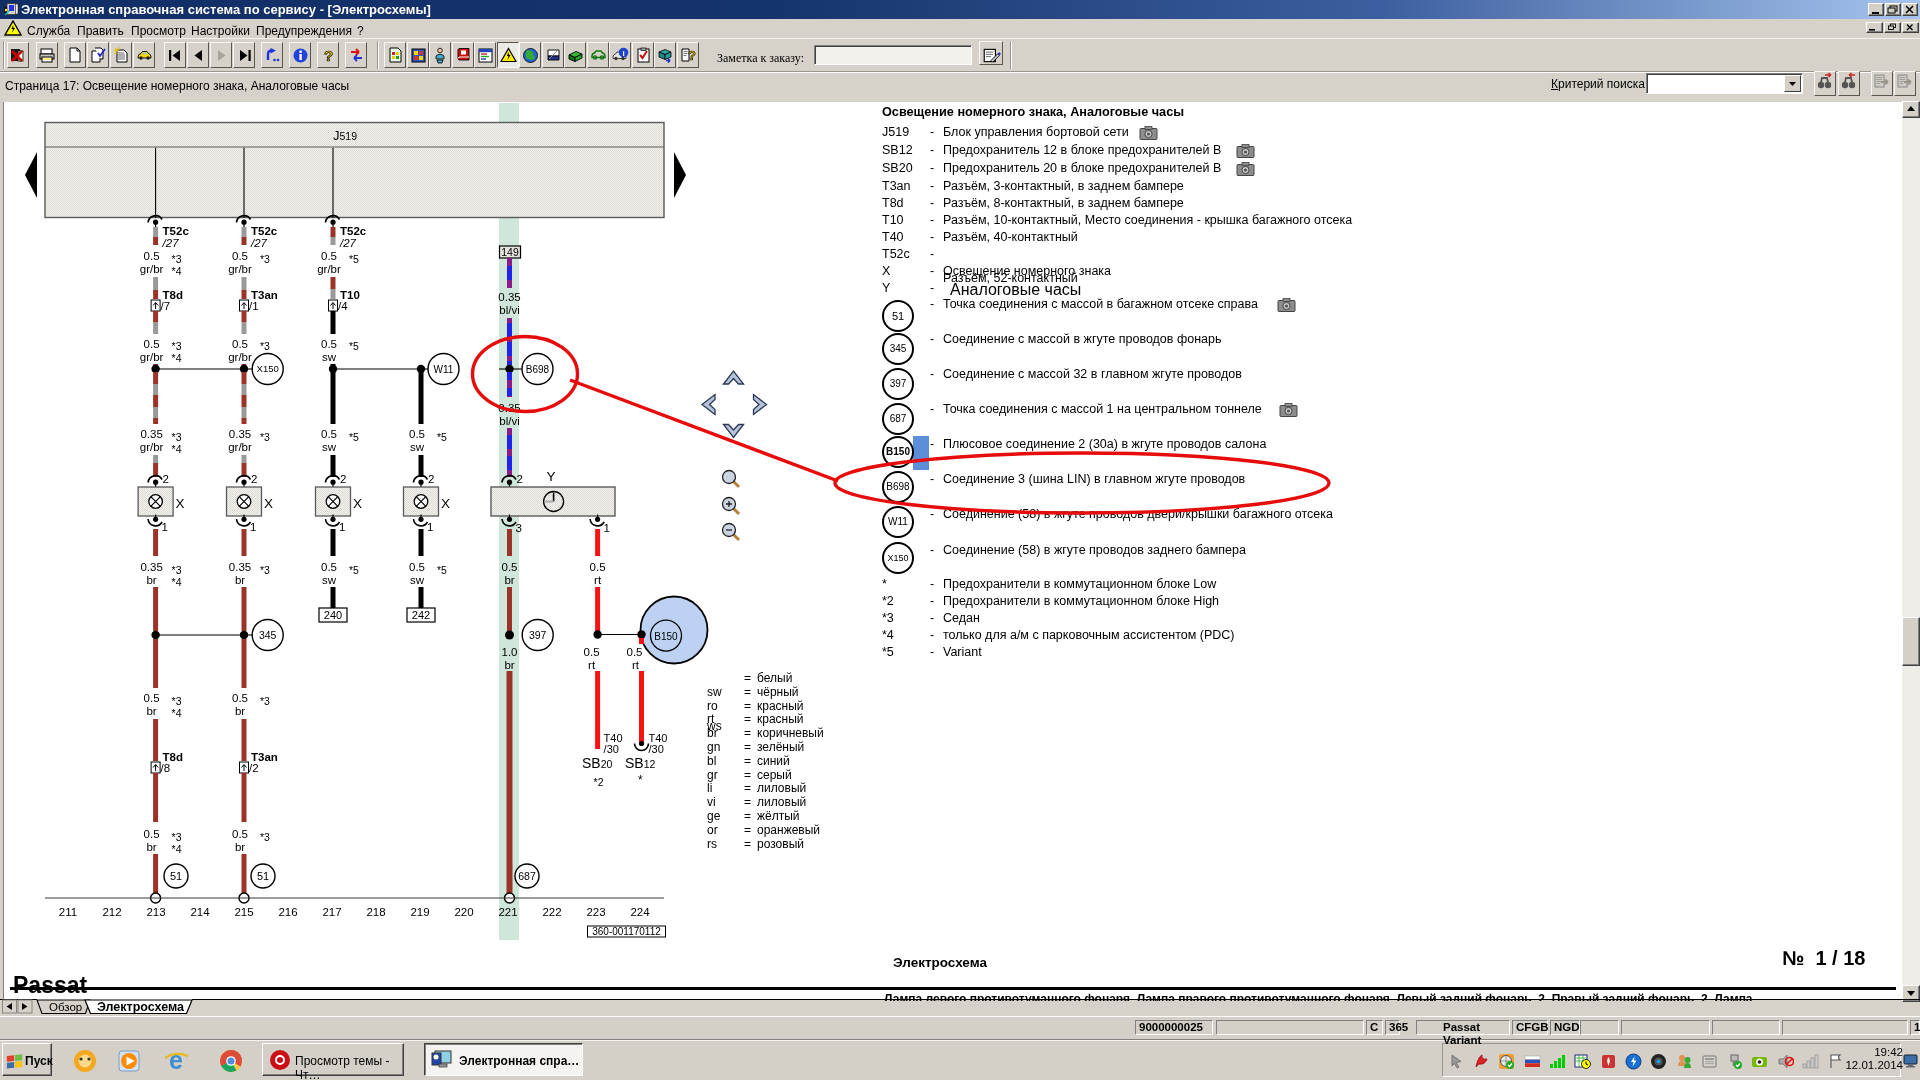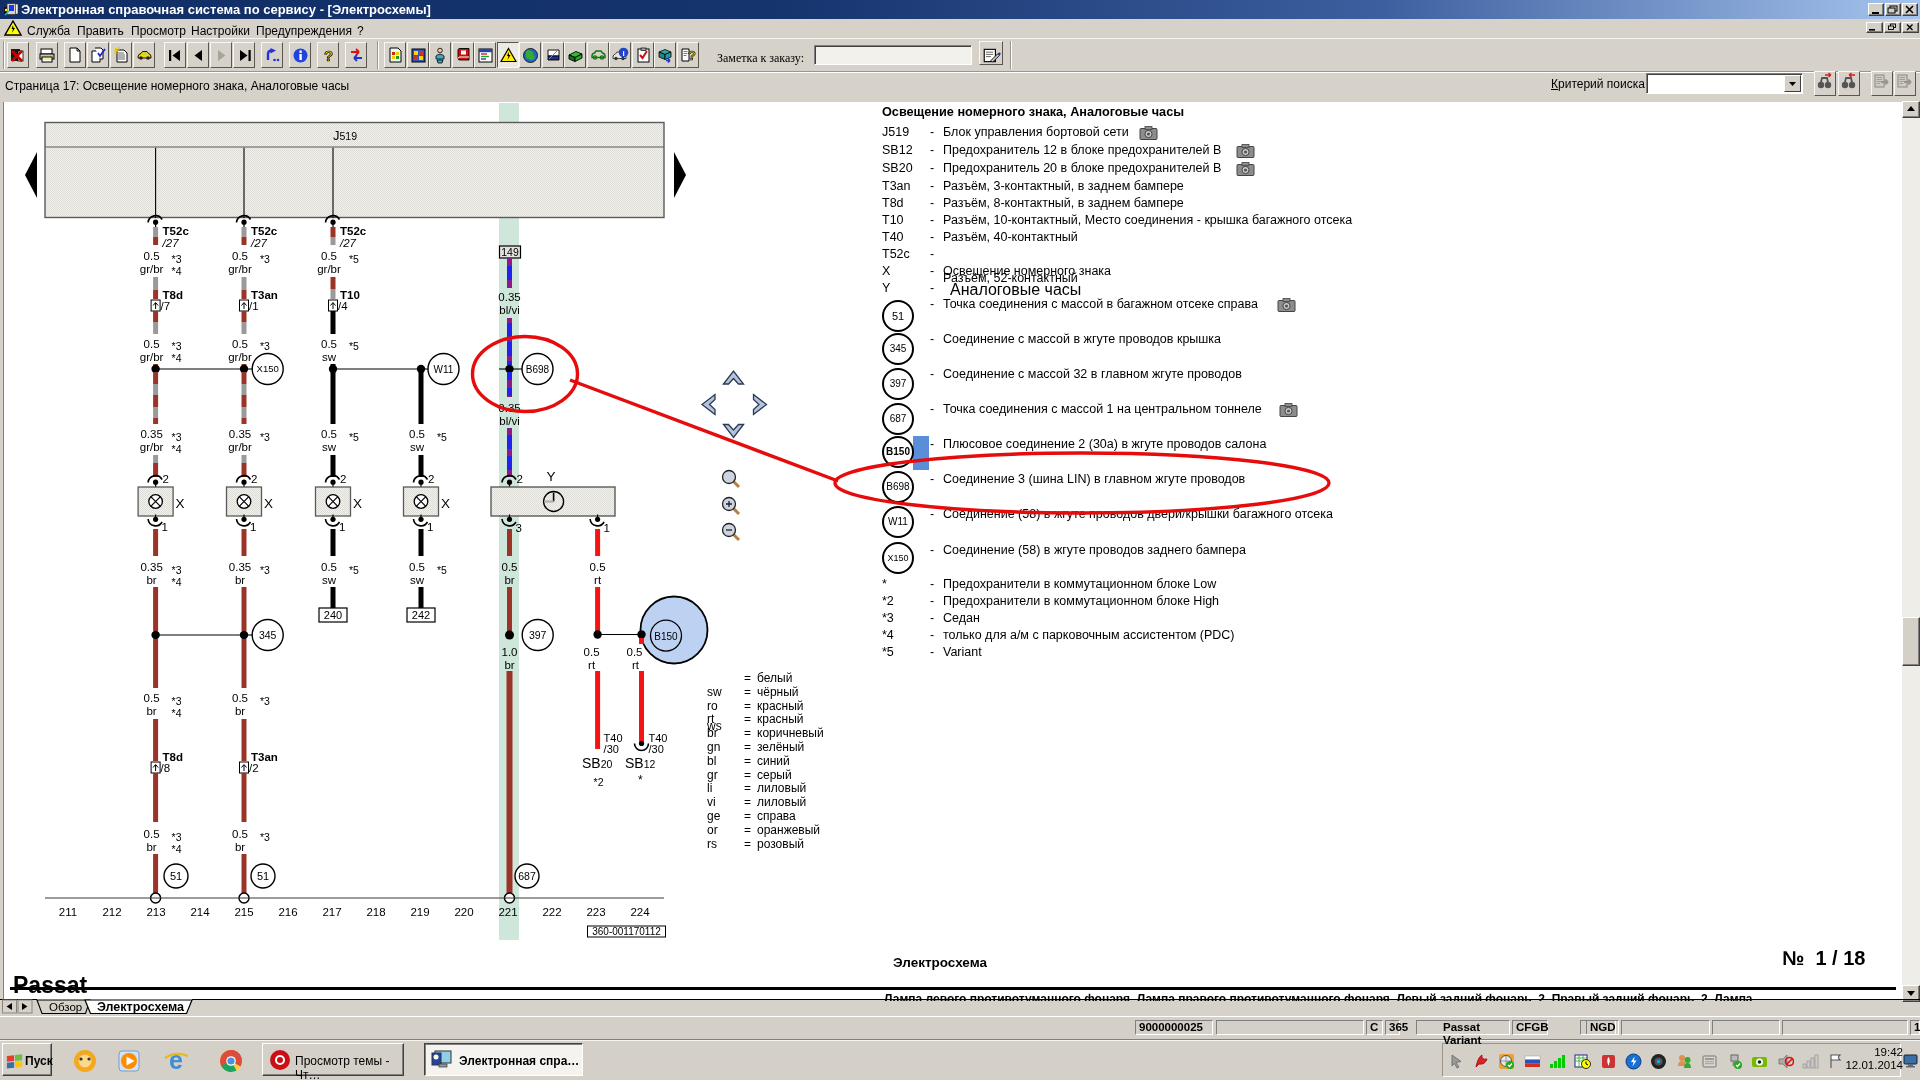--- a/index.html
+++ b/index.html
@@ -756,21 +756,21 @@
 <div class="leg" style="left:943px;top:297px;font-size:12.5px;">Точка соединения с массой в багажном отсеке справа</div>
 <svg class="abs" style="left:1277px;top:298px;" width="19" height="14">
         <rect x="1" y="2.5" width="17" height="11" rx="1" fill="#8d8d8d" stroke="#444" stroke-width="1"></rect>
         <rect x="6" y="0.5" width="7" height="3" fill="#8d8d8d" stroke="#444" stroke-width="0.8"></rect>
         <circle cx="9.5" cy="8" r="3.6" fill="#c9c9c9" stroke="#444" stroke-width="1"></circle>
         <circle cx="9.5" cy="8" r="1.6" fill="#555"></circle>
       </svg>
 <div class="lcirc" style="left:882px;top:300px;line-height:28px;font-size:11px;">51</div>
 <div class="leg" style="left:882px;top:332px;font-size:12.5px;"></div>
 <div class="leg" style="left:930px;top:332px;font-size:12.5px;">-</div>
-<div class="leg" style="left:943px;top:332px;font-size:12.5px;">Соединение с массой в жгуте проводов крышка</div>
+<div class="leg" style="left:943px;top:332px;font-size:12.5px;">Соединение с массой в жгуте проводов фонарь</div>
 <div class="lcirc" style="left:882px;top:333px;line-height:28px;font-size:10px;">345</div>
 <div class="leg" style="left:882px;top:367px;font-size:12.5px;"></div>
 <div class="leg" style="left:930px;top:367px;font-size:12.5px;">-</div>
 <div class="leg" style="left:943px;top:367px;font-size:12.5px;">Соединение с массой 32 в главном жгуте проводов</div>
 <div class="lcirc" style="left:882px;top:368px;line-height:28px;font-size:10px;">397</div>
 <div class="leg" style="left:882px;top:402px;font-size:12.5px;"></div>
 <div class="leg" style="left:930px;top:402px;font-size:12.5px;">-</div>
 <div class="leg" style="left:943px;top:402px;font-size:12.5px;">Точка соединения с массой 1 на центральном тоннеле</div>
 <svg class="abs" style="left:1279px;top:403px;" width="19" height="14">
         <rect x="1" y="2.5" width="17" height="11" rx="1" fill="#8d8d8d" stroke="#444" stroke-width="1"></rect>
@@ -836,21 +836,21 @@
 <div class="leg" style="left:744px;top:768px;">=</div>
 <div class="leg" style="left:757px;top:768px;">серый</div>
 <div class="leg" style="left:707px;top:781px;">li</div>
 <div class="leg" style="left:744px;top:781px;">=</div>
 <div class="leg" style="left:757px;top:781px;">лиловый</div>
 <div class="leg" style="left:707px;top:795px;">vi</div>
 <div class="leg" style="left:744px;top:795px;">=</div>
 <div class="leg" style="left:757px;top:795px;">лиловый</div>
 <div class="leg" style="left:707px;top:809px;">ge</div>
 <div class="leg" style="left:744px;top:809px;">=</div>
-<div class="leg" style="left:757px;top:809px;">справа</div>
+<div class="leg" style="left:757px;top:809px;">жёлтый</div>
 <div class="leg" style="left:707px;top:823px;">or</div>
 <div class="leg" style="left:744px;top:823px;">=</div>
 <div class="leg" style="left:757px;top:823px;">оранжевый</div>
 <div class="leg" style="left:707px;top:837px;">rs</div>
 <div class="leg" style="left:744px;top:837px;">=</div>
 <div class="leg" style="left:757px;top:837px;">розовый</div>
 </div>
 
   <div class="abs" style="left:13px;top:944px;font-size:23px;font-weight:bold;margin-top:28px;">Passat</div>
   <div class="abs" style="left:893px;top:955px;font-size:13.5px;font-weight:bold;">Электросхема</div>
@@ -915,21 +915,21 @@
 <text x="97" y="13" font-size="12.5" font-weight="bold" font-family="Liberation Sans">Электросхема</text>
 <line x1="192" y1="1.5" x2="400" y2="1.5" stroke="#000" stroke-width="1.2"></line>
 </svg>
 <div class="abs" style="left:400px;top:999px;width:1520px;height:1.2px;background:#000;"></div>
 <div class="sfield" style="left:1135px;width:78px;">9000000025</div>
 <div class="sfield" style="left:1216px;width:148px;"></div>
 <div class="sfield" style="left:1366px;width:17px;">C</div>
 <div class="sfield" style="left:1385px;width:15px;">365</div>
 <div class="sfield" style="left:1416px;width:94px;padding-left:26px;">Passat Variant</div>
 <div class="sfield" style="left:1512px;width:36px;">CFGB</div>
-<div class="sfield" style="left:1550px;width:30px;margin-left:36px;">NGD</div>
+<div class="sfield" style="left:1550px;width:30px;">NGD</div>
 <div class="sfield" style="left:1580px;width:39px;"></div>
 <div class="sfield" style="left:1621px;width:89px;"></div>
 <div class="sfield" style="left:1712px;width:68px;"></div>
 <div class="sfield" style="left:1782px;width:126px;"></div>
 <div class="sfield" style="left:1910px;width:10px;">1</div>
 </div>
 
   <div class="abs" id="statusbar"></div>
   <div id="sfields"></div>
 

